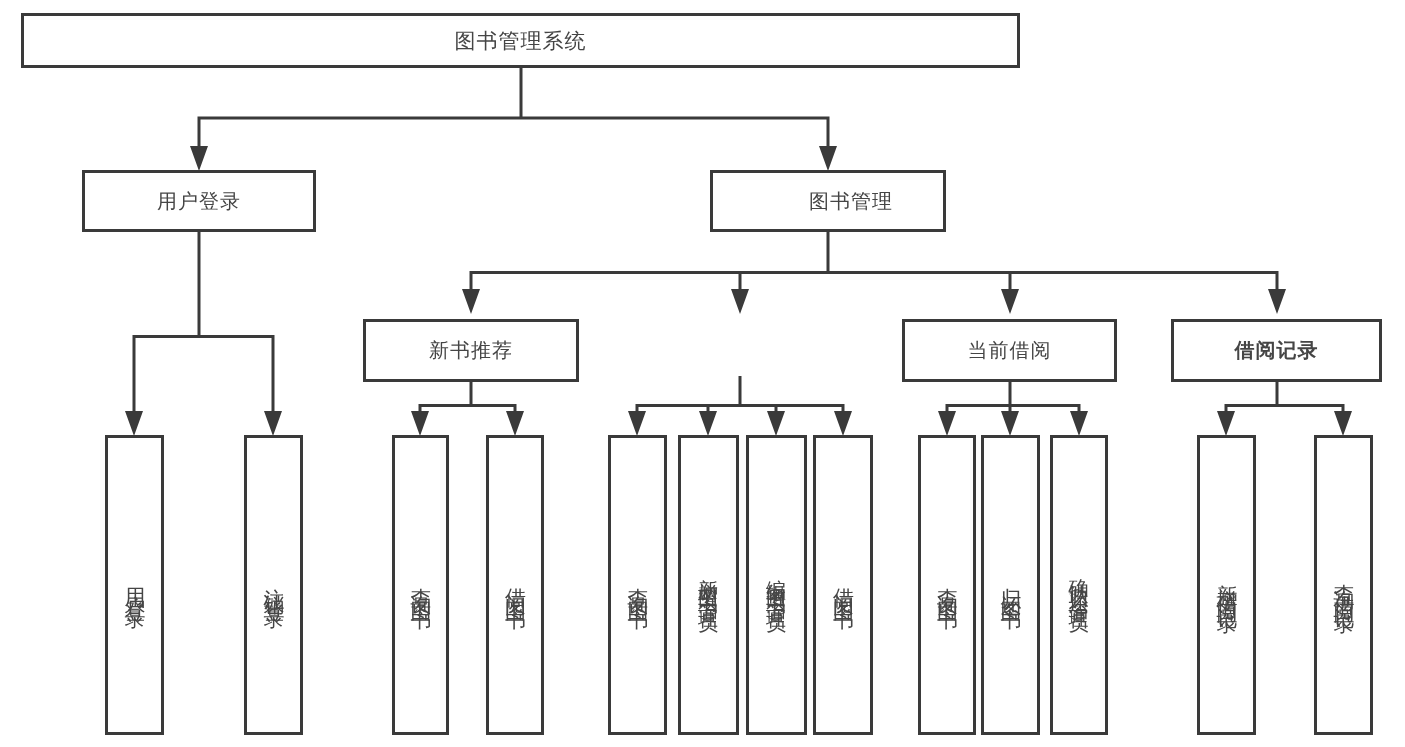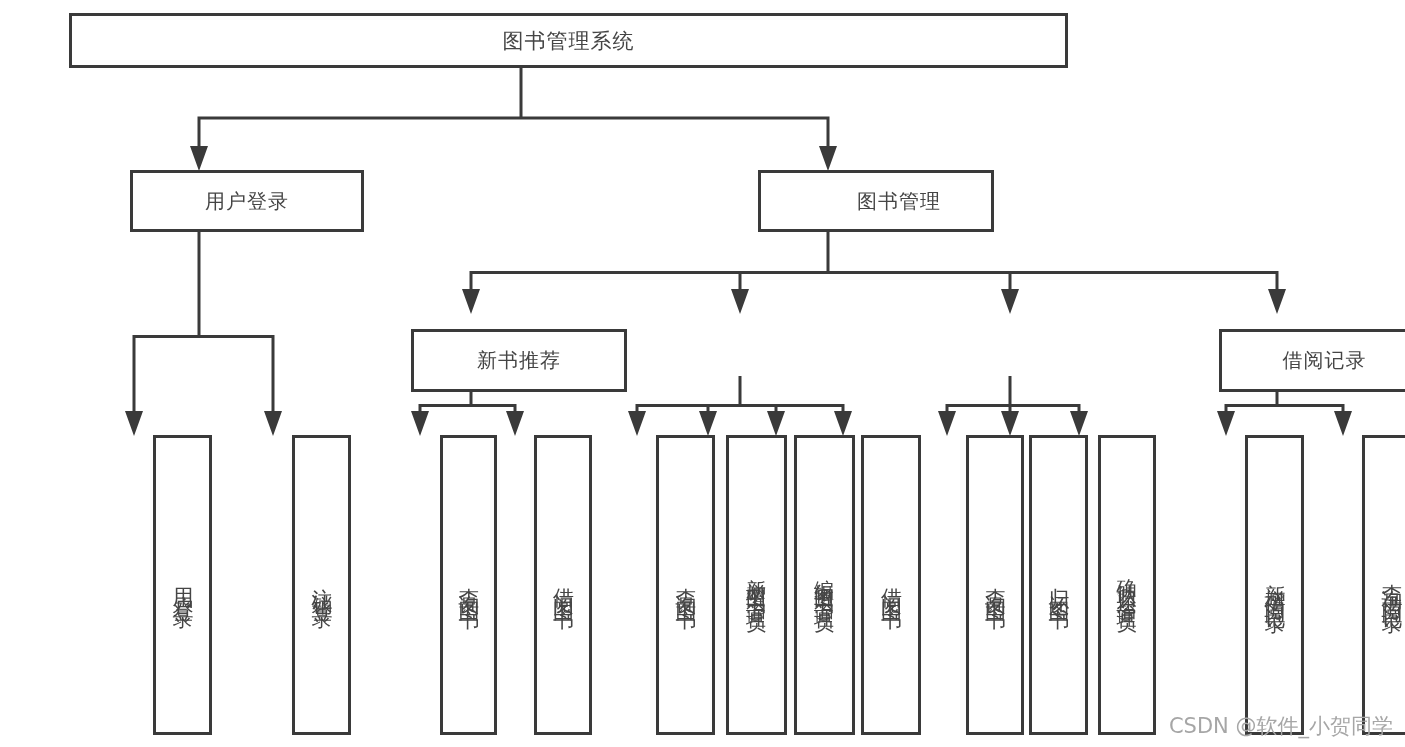--- a/index.html
+++ b/index.html
@@ -20,31 +20,30 @@
   .node {
     position: absolute;
     box-sizing: border-box;
     background: #ffffff;
     border: 3px solid #3a3a3a;
     display: flex;
     align-items: center;
     justify-content: center;
     color: #454545;
     z-index: 2;
-    margin-left: 48px;
   }
   .node-h { font-size: 20px; letter-spacing: 1px; }
   .root-box   { left: 21px;  top: 13px;  width: 999px; height: 55px; font-size: 21px; }
   .lv2-login  { left: 82px;  top: 170px; width: 234px; height: 62px; }
   .lv2-mgmt   { left: 710px; top: 170px; width: 236px; height: 62px; padding-left: 46px; }
-  .lv3 { top: 329px; height: 63px; }
+  .lv3 { top: 319px; height: 63px; }
   .lv3-newrec { left: 363px;  width: 216px; }
   .lv3-borrow { left: 633px;  width: 215px; }
   .lv3-current{ left: 902px;  width: 215px; }
-  .lv3-record { left: 1171px; width: 211px; }
+  .lv3-record { left: 1171px; width: 211px; font-weight: bold; }
   .leaf { top: 435px; height: 300px; }
   .leaf span {
     writing-mode: vertical-rl;
     text-orientation: mixed;
     font-size: 21px;
     letter-spacing: 7px;
     line-height: 1;
     white-space: nowrap;
   }
   .leaf-1  { left: 105px;  width: 59px; }
@@ -112,20 +111,23 @@
   <div class="node node-h lv2-login">
     <span>用户登录</span>
   </div>
   <div class="node node-h lv2-mgmt">
     <span>图书管理</span>
   </div>
 
   <div class="node node-h lv3 lv3-newrec">
     <span>新书推荐</span>
   </div>
+  <div class="node node-h lv3 lv3-current">
+    <span>当前借阅</span>
+  </div>
   <div class="node node-h lv3 lv3-record">
     <span>借阅记录</span>
   </div>
 
   <div class="node leaf leaf-1">
     <span>用户登录</span>
   </div>
   <div class="node leaf leaf-2">
     <span>注销登录</span>
   </div>
@@ -156,14 +158,13 @@
   <div class="node leaf leaf-11">
     <span>确认归还（管理员）</span>
   </div>
   <div class="node leaf leaf-12">
     <span>新增借阅记录</span>
   </div>
   <div class="node leaf leaf-13">
     <span>查询借阅记录</span>
   </div>
 
-  <div class="watermark">CSDN @软件_小贺同学</div>
 </div>
 
 </body></html>

